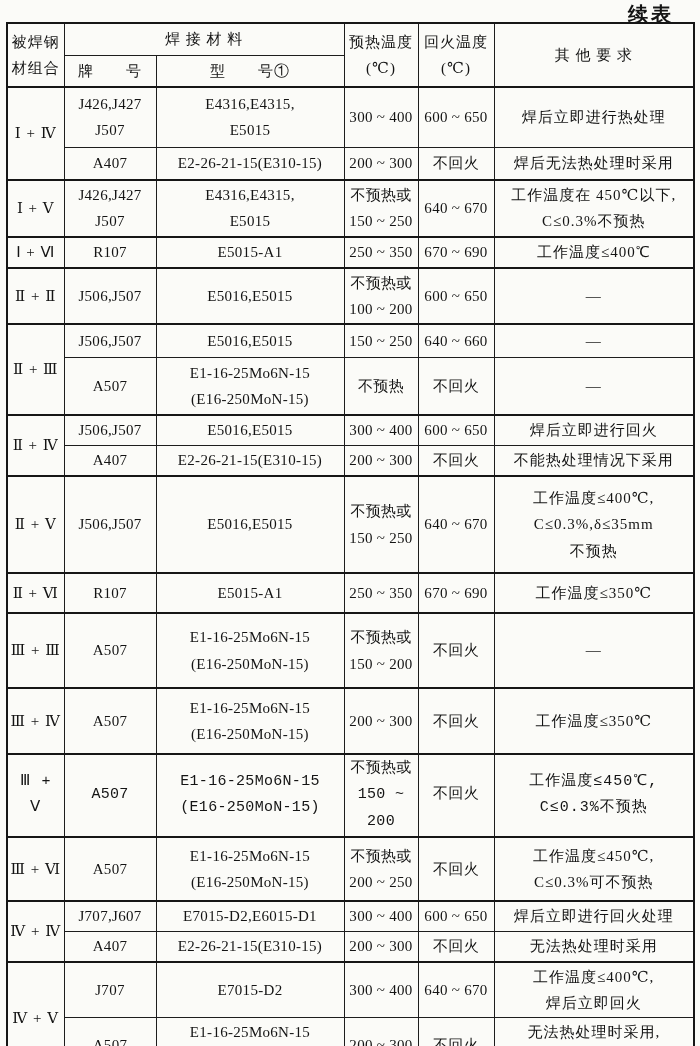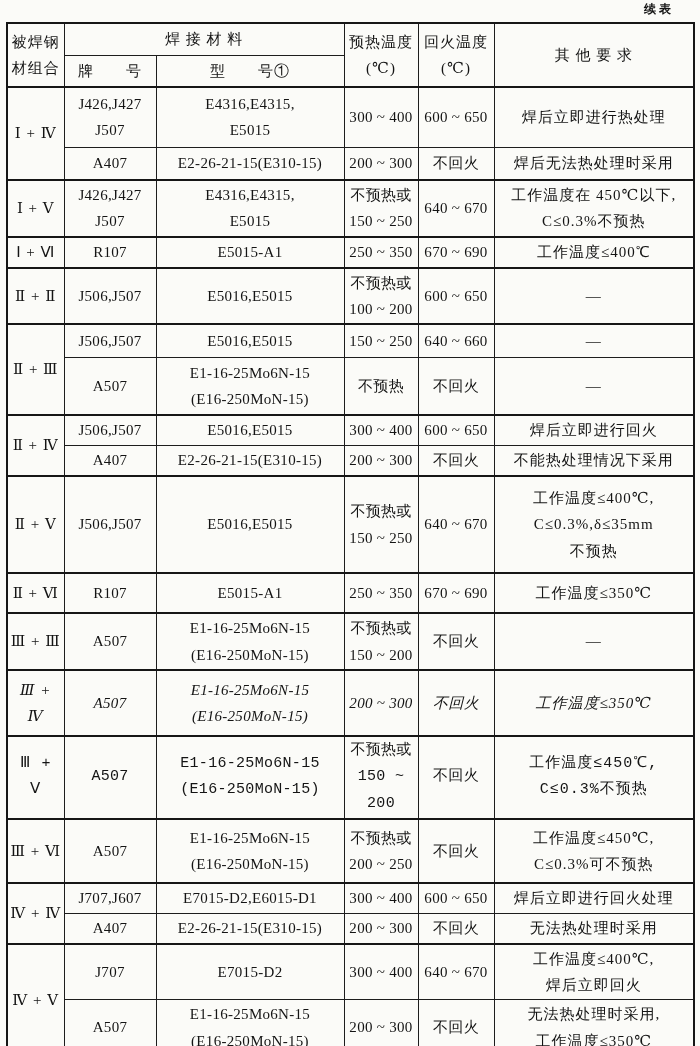--- a/index.html
+++ b/index.html
@@ -5,21 +5,21 @@
   html,body{margin:0;padding:0;}
   body{
     width:700px;height:1046px;
     background:#fbfbf8;
     font-family:"Liberation Serif","DejaVu Serif",serif;
     color:#141414;
   }
   .page{position:relative;width:700px;height:1046px;overflow:hidden;}
   .continued{
     position:absolute;top:1px;right:26px;
-    font-size:12px;letter-spacing:3px;font-weight:bold;
+    font-size:20px;letter-spacing:3px;font-weight:bold;
   }
   table.main{
     position:absolute;left:6px;top:22px;width:687px;
     border-collapse:collapse;table-layout:fixed;
     border:2.5px solid #161616;
   }
   th,td{
     border:1px solid #1d1d1d;
     text-align:center;vertical-align:middle;
     padding:1px 2px;
@@ -143,29 +143,29 @@
           <td class="c-other">工作温度≤400℃,<br>C≤0.3%,δ≤35mm<br>不预热</td>
         </tr>
         <tr class="group-first" style="height: 40px;">
           <td rowspan="1" class="c-comb">Ⅱ + Ⅵ</td>
           <td class="c-brand">R107</td>
           <td class="c-model">E5015-A1</td>
           <td class="c-preheat">250 ~ 350</td>
           <td class="c-temper">670 ~ 690</td>
           <td class="c-other">工作温度≤350℃</td>
         </tr>
-        <tr class="group-first" style="height: 57px;">
+        <tr class="group-first" style="height: 75px;">
           <td rowspan="1" class="c-comb">Ⅲ + Ⅲ</td>
           <td class="c-brand">A507</td>
           <td class="c-model">E1-16-25Mo6N-15<br>(E16-250MoN-15)</td>
           <td class="c-preheat">不预热或<br>150 ~ 200</td>
           <td class="c-temper">不回火</td>
           <td class="c-other">—</td>
         </tr>
-        <tr class="group-first" style="height: 66px; font-style: italic;">
+        <tr class="group-first" style="height: 66px;">
           <td rowspan="1" class="c-comb">Ⅲ + Ⅳ</td>
           <td class="c-brand">A507</td>
           <td class="c-model">E1-16-25Mo6N-15<br>(E16-250MoN-15)</td>
           <td class="c-preheat">200 ~ 300</td>
           <td class="c-temper">不回火</td>
           <td class="c-other">工作温度≤350℃</td>
         </tr>
         <tr class="group-first" style="height: 59px; font-family: Liberation Mono, monospace;">
           <td rowspan="1" class="c-comb">Ⅲ + Ⅴ</td>
           <td class="c-brand">A507</td>

